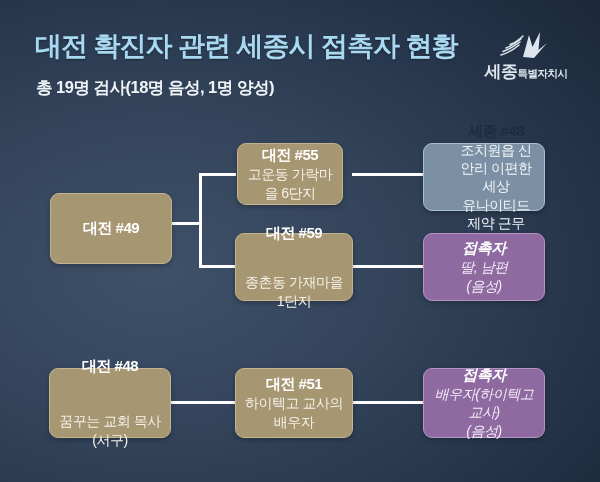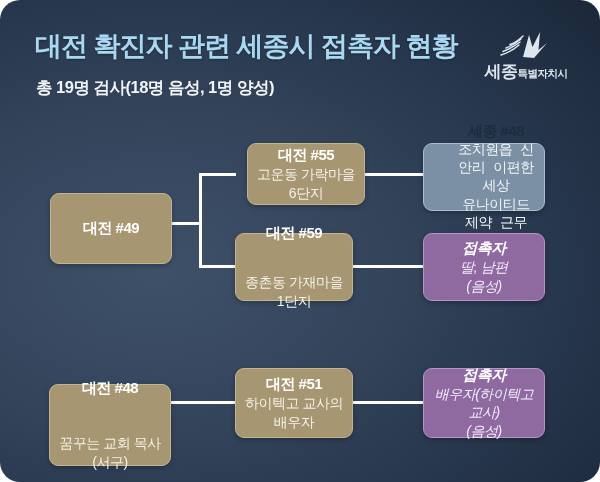--- a/index.html
+++ b/index.html
@@ -2,21 +2,20 @@
 <html style="--accent-title: #a9d9f2; --case-box: #a69671; --sejong-box: #7b90a4; --contact-box: #8e6aa1; --line: #ffffff; --background-center: #3f5169; --background-edge: #111b28;"><head>
 <meta charset="utf-8">
 <style>
   html,body { margin:0; padding:0; }
   #stage {
     position:relative; width:600px; height:482px; overflow:hidden;
     font-family:"Liberation Sans","DejaVu Sans",sans-serif;
     background:
       radial-gradient(ellipse 820px 560px at 26% 56%,
         #3f5169 0%, #32435a 30%, #223146 58%, #15202e 85%, #111b28 100%);
-    border-radius: 20px;
   }
 
   
   .header { position:absolute; left:35px; top:28px; }
   .title {
     margin:0; font-size:27px; font-weight:bold; letter-spacing:-1px;
     color:var(--accent-title,#a9d9f2);
     text-shadow:0 1px 2px rgba(0,0,0,.35);
   }
   .subtitle {
@@ -42,30 +41,30 @@
     box-shadow:0 2px 5px rgba(0,0,0,.25);
   }
   .node .n-title { font-size:15px; font-weight:bold; color:#ffffff; letter-spacing:-0.5px; }
   .node .n-sub {
     font-size:14px; line-height:1.3; color:#f4f1e9;
     white-space:pre-line; letter-spacing:-0.5px;
   }
   .node.case    { background:var(--case-box,#a69671);    border:1px solid #c3b48f; }
   .node.sejong  { background:var(--sejong-box,#7b90a4);  border:1.5px solid #a9bece; }
   .node.sejong .n-title { color:#1d2c3e; }
-  .node.sejong .n-sub   { color:#f0f4f8;font-family:Liberation Mono, monospace; }
+  .node.sejong .n-sub   { color:#f0f4f8; }
   .node.contact { background:var(--contact-box,#8e6aa1); border:1.5px solid #b694c6;font-style:italic; }
   .node.contact .n-sub  { color:#f3ecf8; }
 
   #n-daejeon49 { left:50px;  top:193px; width:122px; height:71px; }
-  #n-daejeon55 { left:247px; top:143px; width:118px; height:62px; }
+  #n-daejeon55 { left:237px; top:143px; width:106px; height:62px; }
   #n-sejong48  { left:423px; top:143px; width:122px; height:68px;padding-left:31px; }
   #n-daejeon59 { left:235px; top:233px; width:118px; height:68px;gap:30px; }
   #n-contact1  { left:423px; top:233px; width:122px; height:68px; }
-  #n-daejeon48 { left:49px;  top:384px; width:122px; height:82px;gap:36px; }
+  #n-daejeon48 { left:49px;  top:368px; width:122px; height:70px;gap:36px; }
   #n-daejeon51 { left:235px; top:368px; width:118px; height:70px; }
   #n-contact2  { left:423px; top:368px; width:122px; height:70px; }
 </style>
 </head>
 <body>
 
 <div id="stage">
 
   <div class="header">
     <h1 class="title">대전 확진자 관련 세종시 접촉자 현황</h1>

